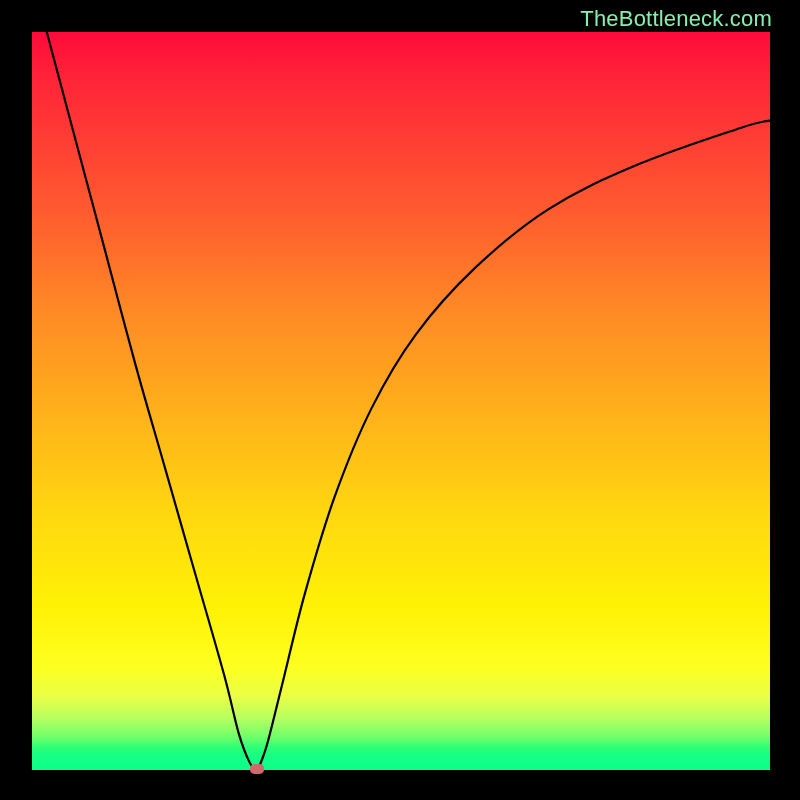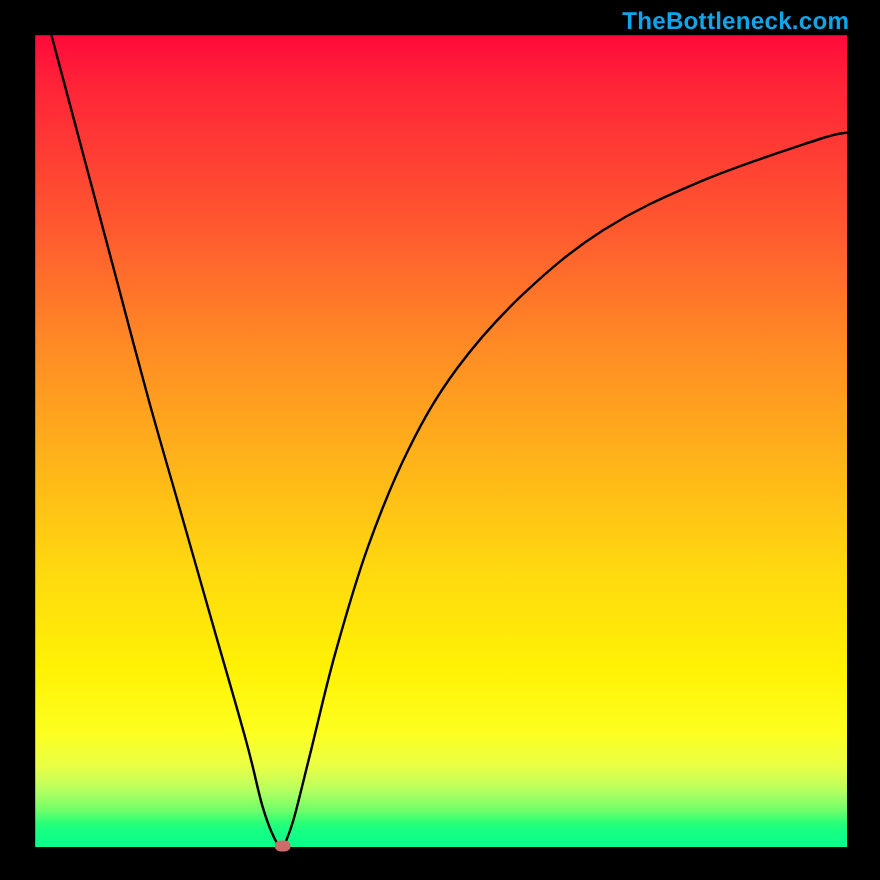--- a/index.html
+++ b/index.html
@@ -42,22 +42,22 @@
       #2cff77 97%,
       #16ff84 98%,
       #0aff8a 100%
     );
   }
   .watermark {
     position: absolute;
     top: 6px;
     right: 28px;
     font-size: 22px;
-    font-weight: 700;
-    color: #0ea5e9;
+    font-weight: 400;
+    color: #86efac;
     letter-spacing: 0.2px;
   }
   svg.curve {
     position: absolute;
     top: 0;
     left: 0;
     width: 738px;
     height: 738px;
   }
   .marker {

